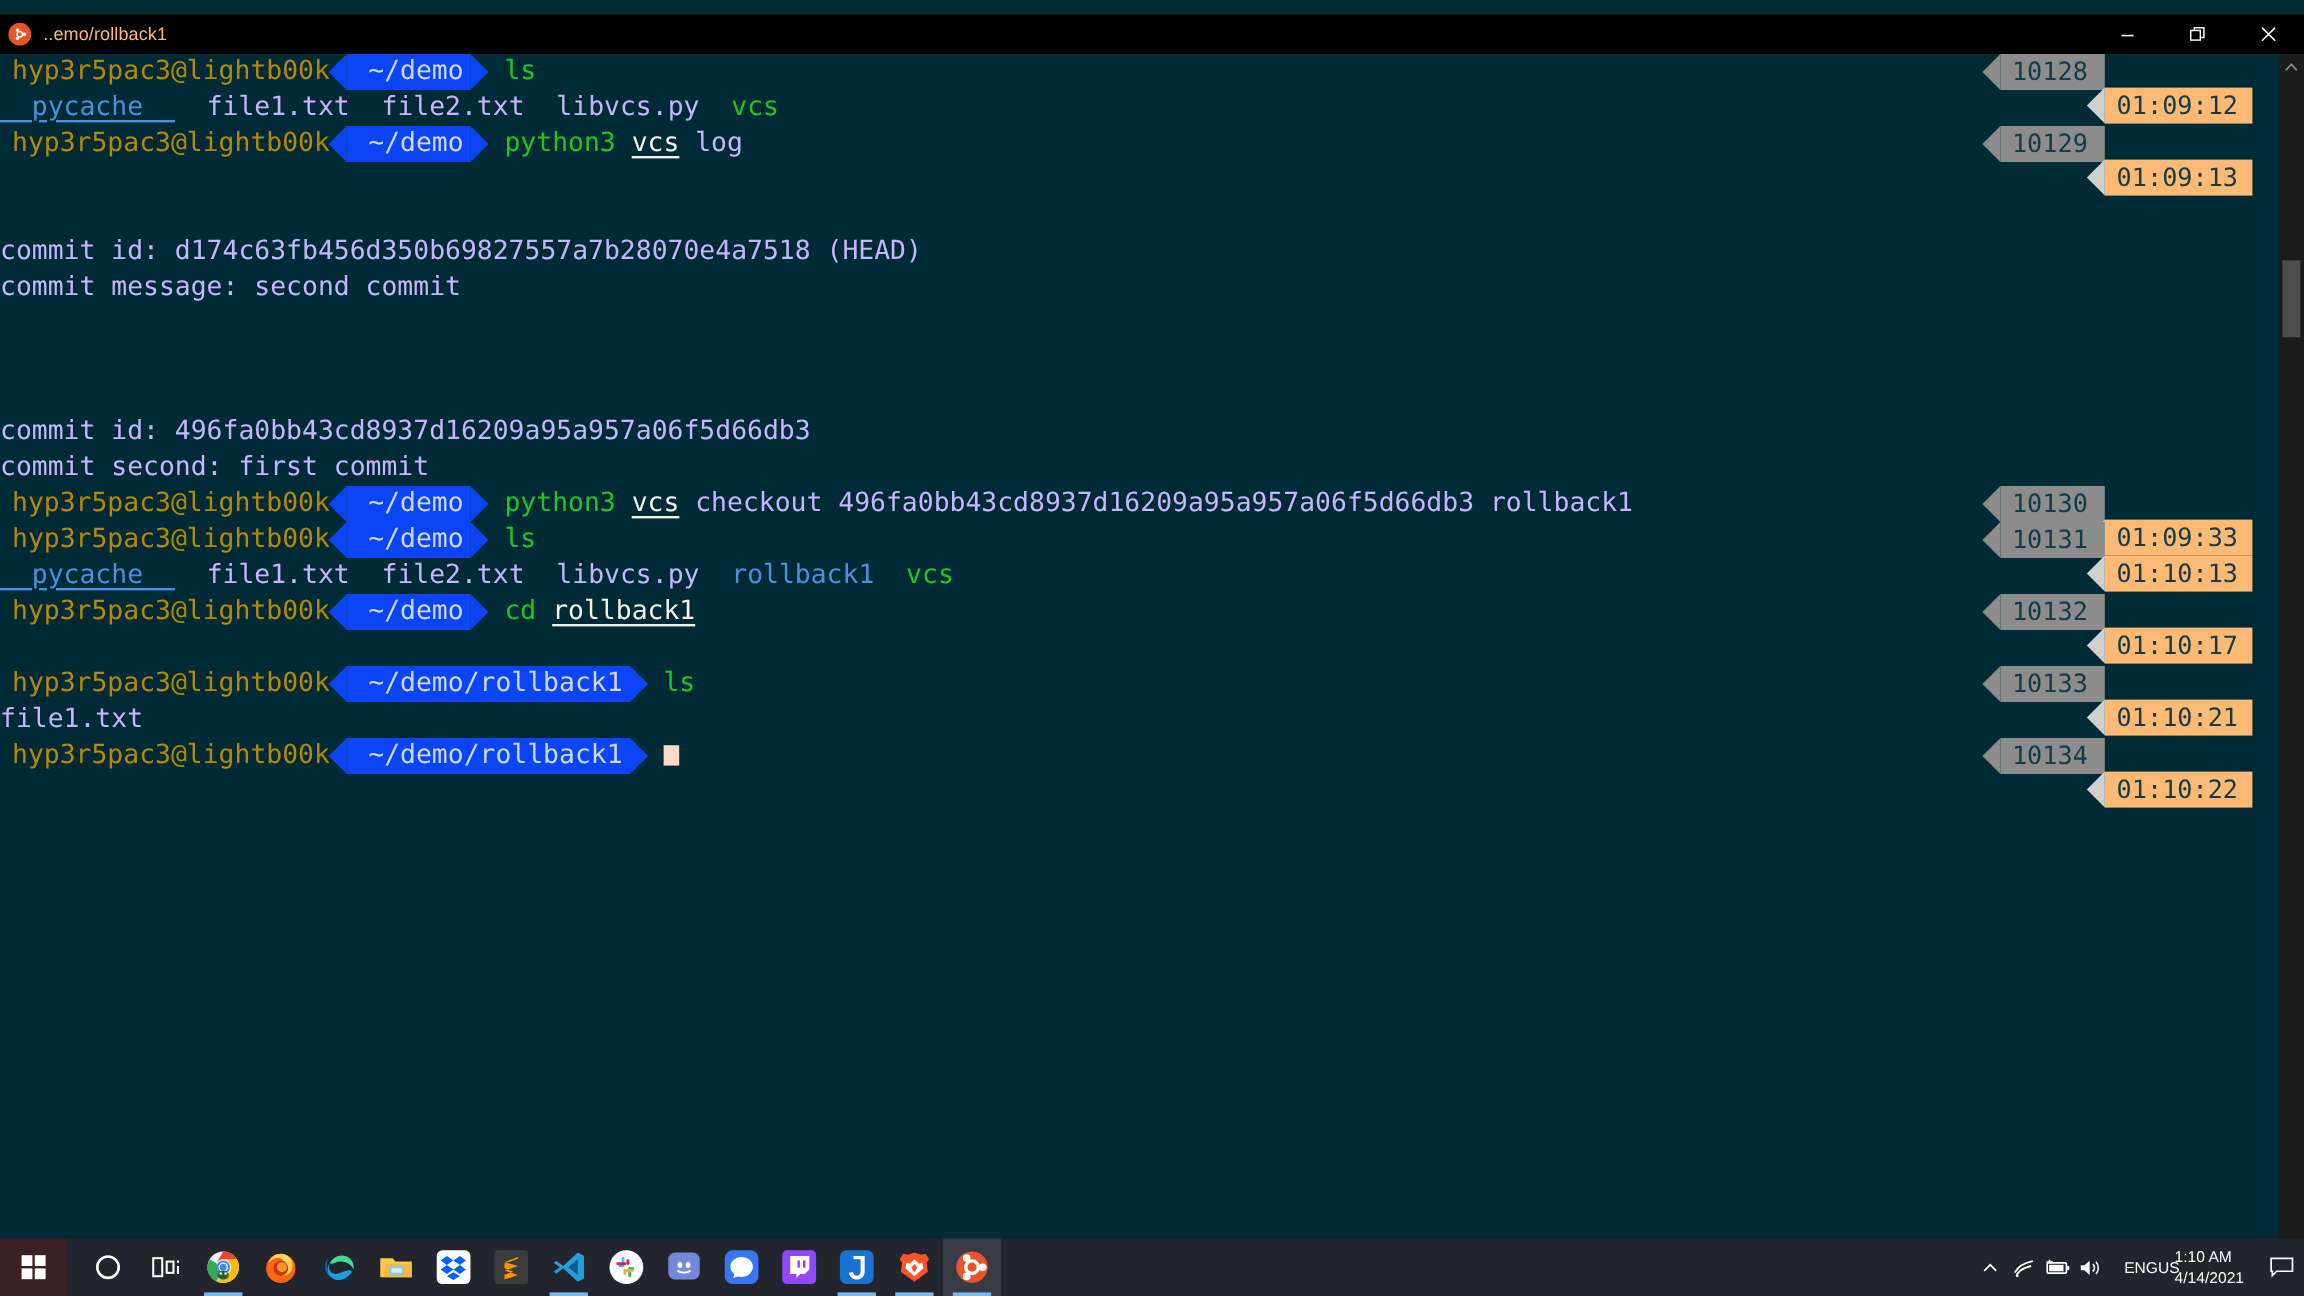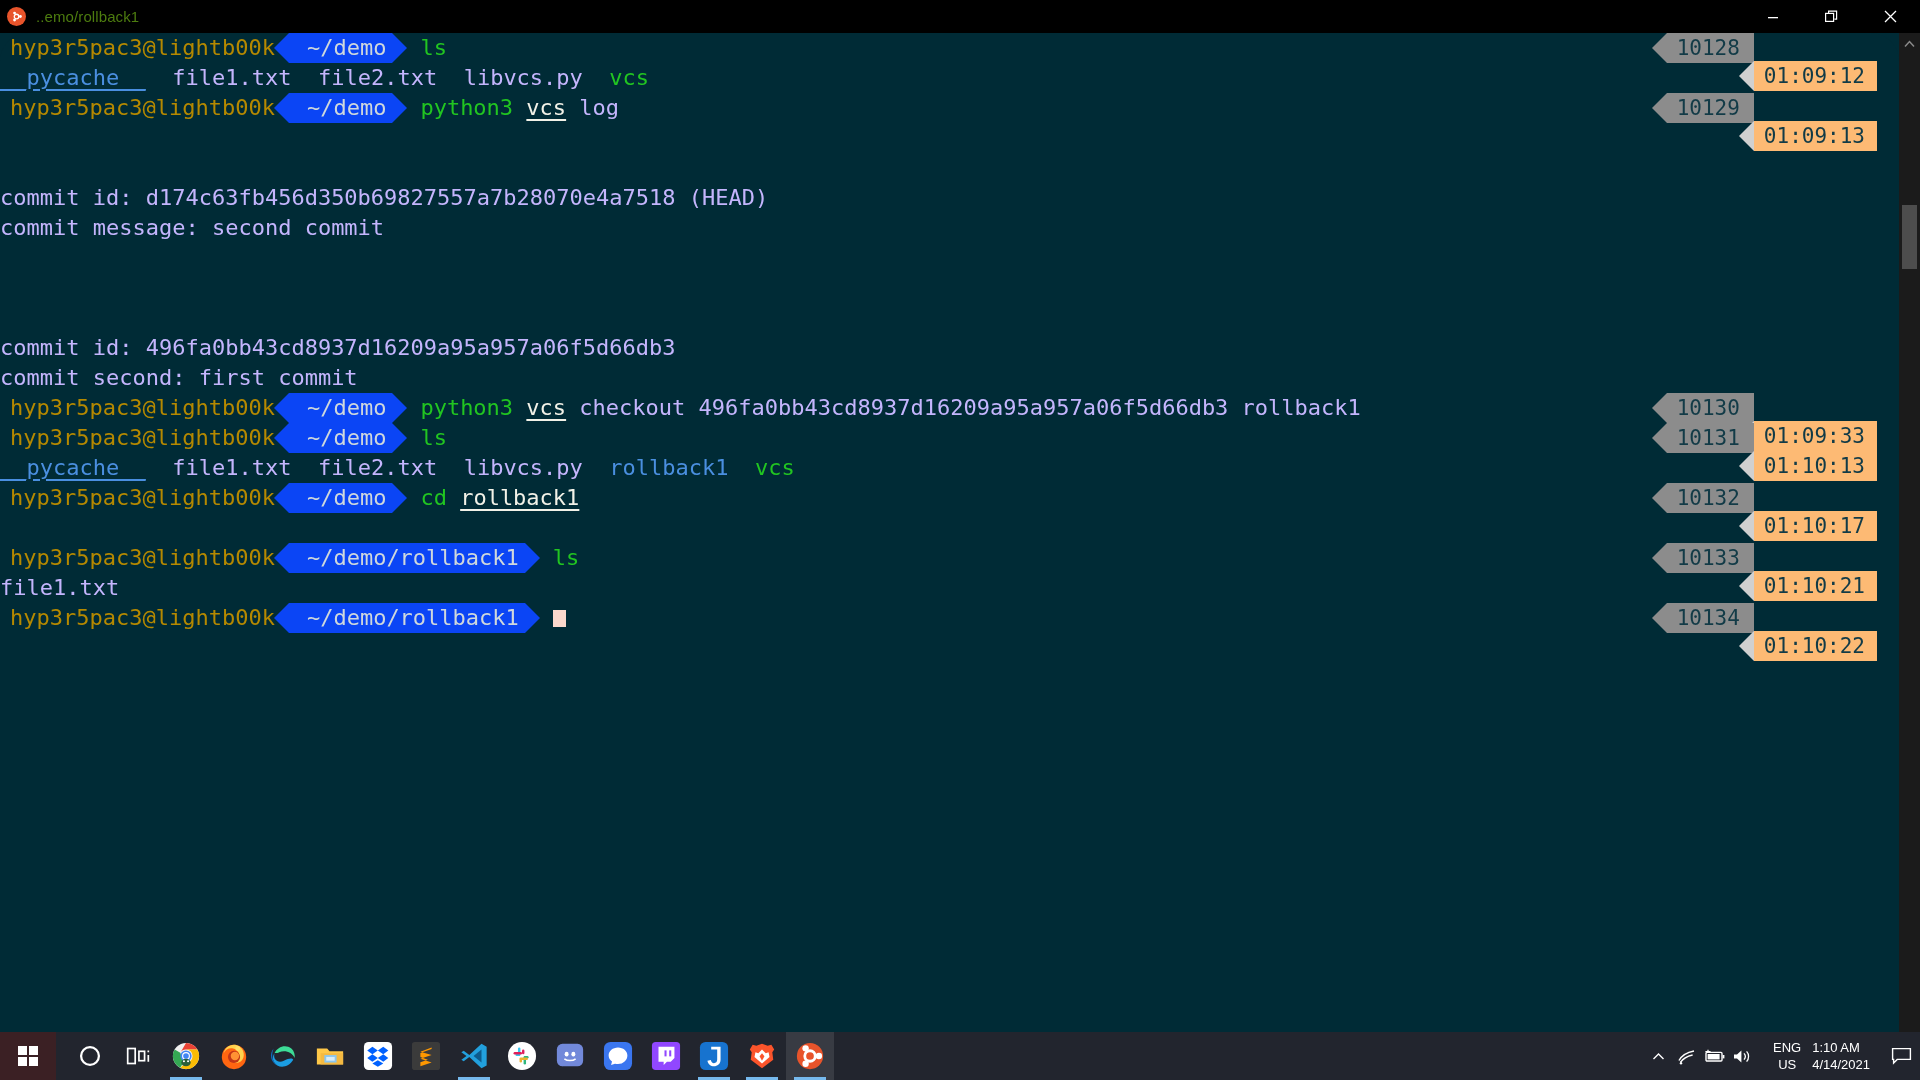--- a/index.html
+++ b/index.html
@@ -8,23 +8,23 @@
     width: 1920px; height: 1080px;
     overflow: hidden;
     background: #002b36;
     font-family: "DejaVu Sans Mono", "Liberation Mono", monospace;
   }
 
   
   .window { position: absolute; inset: 0; display: flex; flex-direction: column; }
 
   .titlebar {
-    height: 33px; background: #000000; color: #4d7c0f;
+    height: 33px; background: #000000; color: #fdba74;
     display: flex; align-items: center; flex: 0 0 33px;
-    font-family: "Liberation Sans", sans-serif; font-size: 15px;
+    font-family: "Liberation Sans", sans-serif; font-size: 15px; margin-top: 12px;
   }
   .tb-icon { width: 32px; display: flex; align-items: center; justify-content: center; }
   .ubuntu-logo {
     width: 19px; height: 19px; border-radius: 50%;
     background: #e8542b; position: relative;
     display: flex; align-items: center; justify-content: center;
   }
   .ubuntu-logo svg { display: block; }
   .tb-title { padding-left: 4px; letter-spacing: .1px; }
   .tb-spacer { flex: 1 1 auto; }
@@ -152,21 +152,21 @@
   }
   .ico { width: 30px; height: 30px; display: block; }
 
   .tray {
     position: absolute; right: 0; top: 0; height: 48px;
     display: flex; align-items: center; color: #ffffff;
     font-family: "Liberation Sans", sans-serif;
   }
   .tray .ti { width: 28px; display: flex; align-items: center; justify-content: center; }
   .tray .lang {
-    display: flex; flex-direction: column; align-items: center; 
+    display: flex; align-items: center; 
     font-size: 13px; line-height: 17px; margin: 0 8px 0 14px; width: 34px;
   }
   .tray .clock {
     display: flex; flex-direction: column; align-items: flex-start; justify-content: center;
     font-size: 13px; line-height: 17px; margin-right: 12px;
   }
   .tray .notif { width: 38px; display: flex; align-items: center; justify-content: center; }
 </style>
 </head>
 <body>

